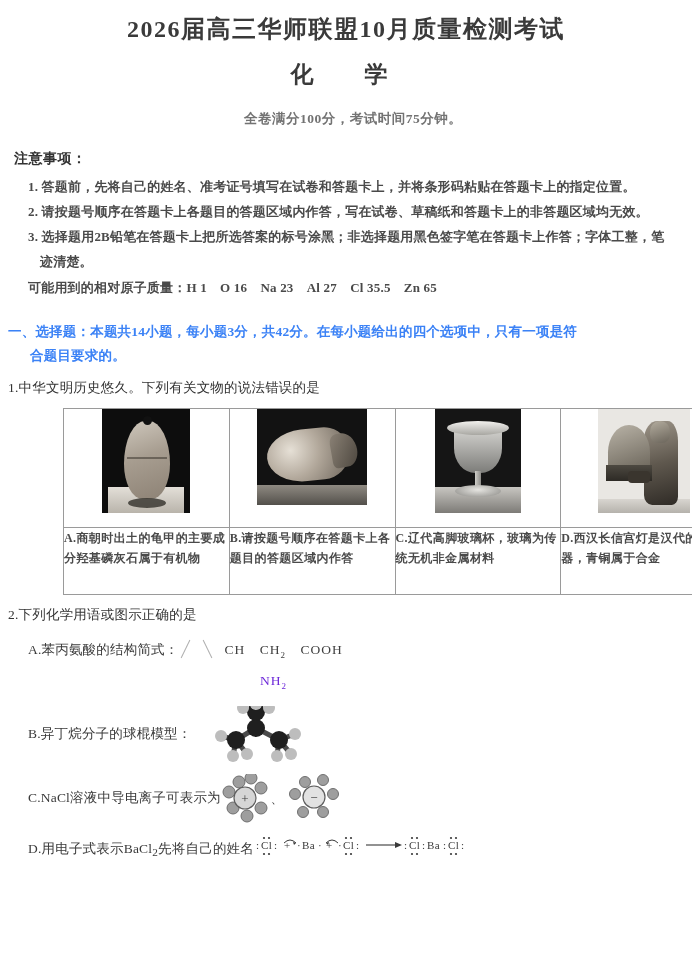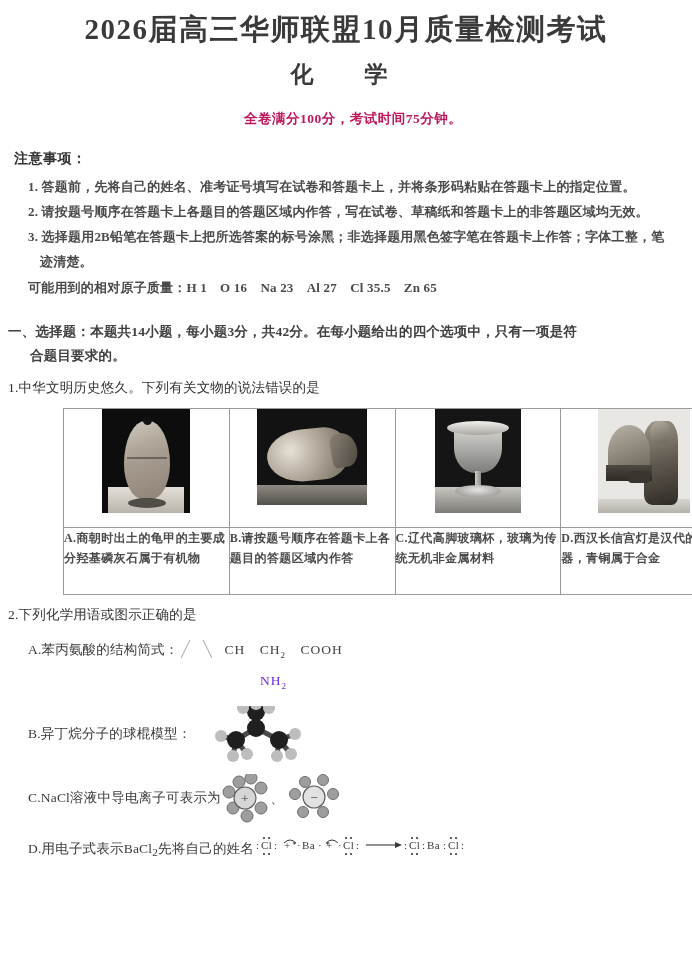--- a/index.html
+++ b/index.html
@@ -19,42 +19,42 @@
     width: 692px;
     height: 975px;
     position: relative;
     padding: 0;
     box-sizing: border-box;
   }
 
   
   .doc-title {
     text-align: center;
-    font-size: 29px;
+    font-size: 24px;
     font-weight: bold;
     letter-spacing: 1.5px;
     color: #3a3a3a;
     margin: 12px 0 0 0;
     line-height: 34px;
     font-family: "Liberation Serif", "DejaVu Serif", serif;
   }
   .doc-subject {
     text-align: center;
     font-size: 23px;
     font-weight: bold;
     letter-spacing: 14px;
     color: #3a3a3a;
     margin: 14px 0 0 0;
     line-height: 30px;
   }
   .doc-meta {
     text-align: center;
     font-size: 13.5px;
     font-weight: bold;
-    color: #be185d;
+    color: #737373;
     margin: 20px 0 0 0;
     letter-spacing: .5px;
     padding-left: 14px;
   }
 
   
   .notice {
     margin: 22px 16px 0 14px;
   }
   .notice-title {
@@ -85,21 +85,21 @@
     letter-spacing: .2px;
     font-weight: bold;
     margin-top: 1px;
   }
 
   
   .section-head {
     margin: 20px 0 0 8px;
     font-size: 13.5px;
     font-weight: bold;
-    color: #404040;
+    color: #3b82f6;
     line-height: 24px;
     letter-spacing: .2px;
   }
   .section-head .cont {
     display: block;
     padding-left: 22px;
   }
 
   .question {
     font-size: 13.5px;

